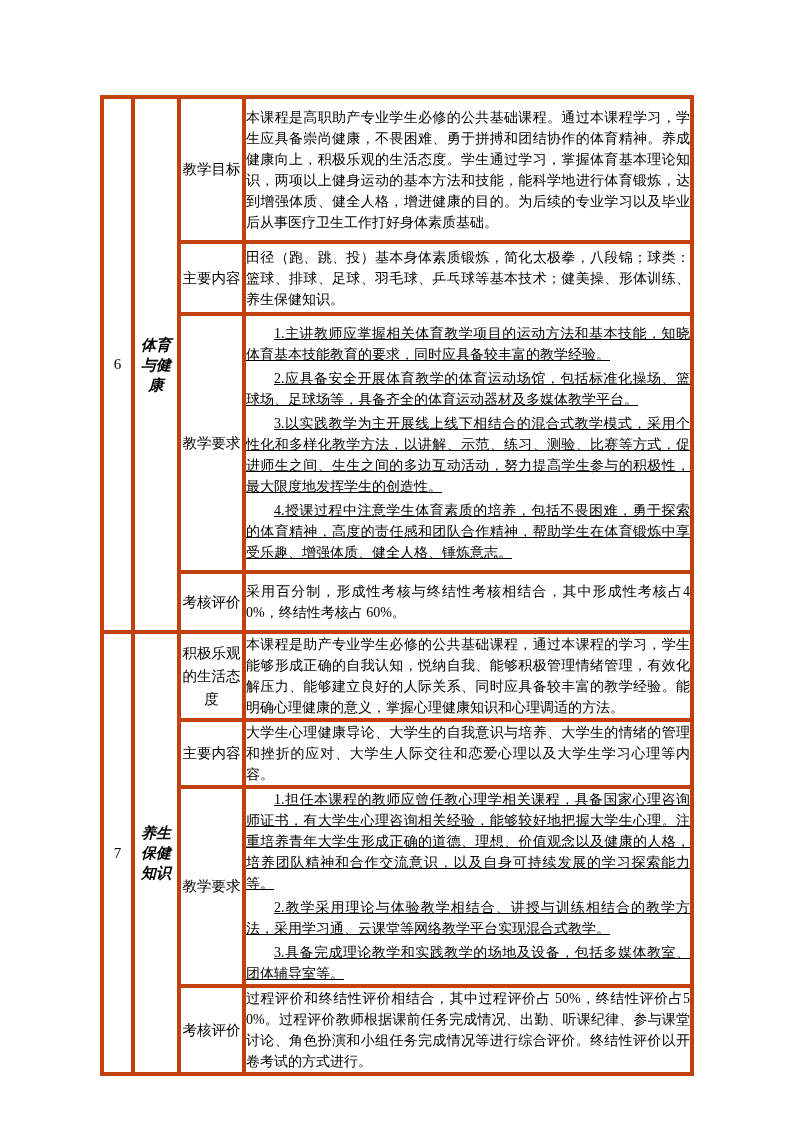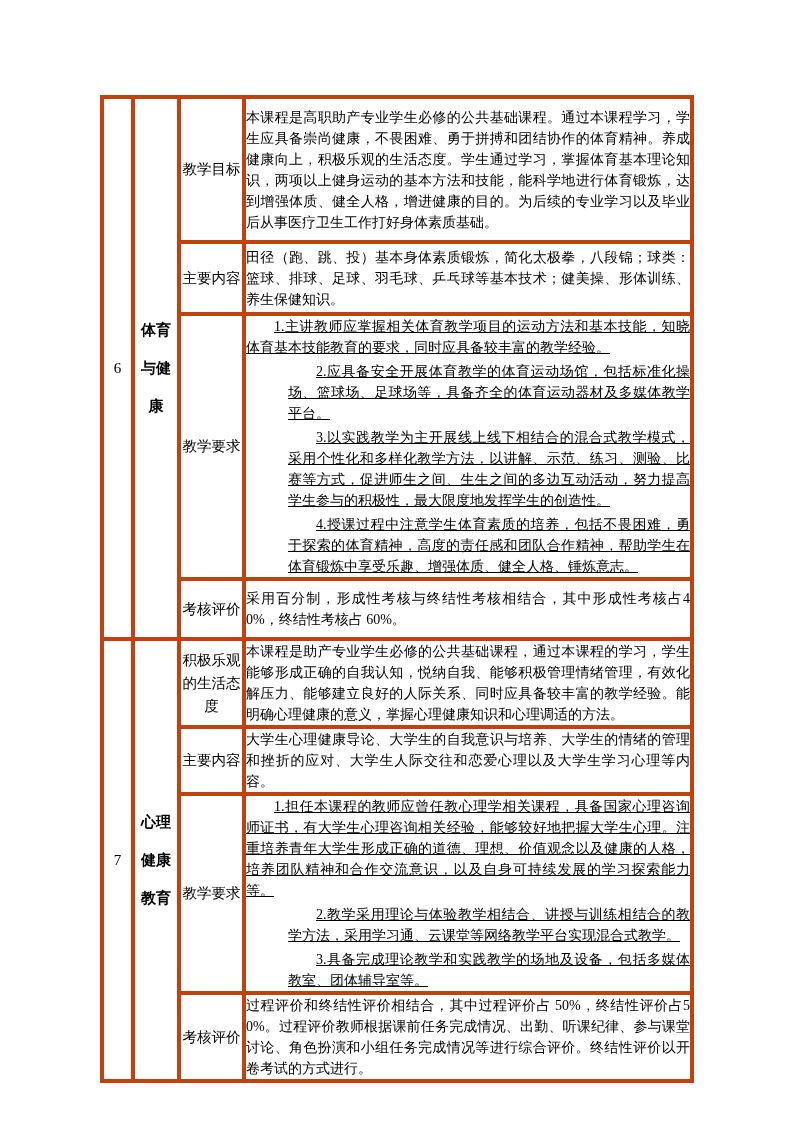--- a/index.html
+++ b/index.html
@@ -35,23 +35,24 @@
   col.c-body   { width: 448px; }
   td.idx {
     text-align: center;
     font-size: 15px;
     font-weight: normal;
   }
   td.course {
     text-align: center;
     font-weight: bold;
     font-size: 15px;
-    line-height: 38px;
+    line-height: 20px;
     padding: 2px 6px;
     word-break: break-all;
+    font-style: italic;
   }
   td.label {
     text-align: center;
     font-weight: normal;
     font-size: 14.5px;
     line-height: 23px;
     padding: 4px 6px;
     word-break: break-all;
   }
   td.content {
@@ -59,21 +60,20 @@
     line-height: 21px;
     padding: 7px 9px;
     text-align: justify;
     word-break: break-all;
   }
   td.content p {
     margin: 0;
   }
   td.content p + p {
     margin-top: 3px;
-    margin-left: 42px;
   }
   td.content p.num {
     text-indent: 2em;
     text-decoration: underline;
   }
   .page-number {
     text-align: center;
     font-size: 14px;
     margin-top: 9px;
     letter-spacing: 1px;
@@ -118,21 +118,21 @@
         </tr>
         <tr style="height:60px">
           <td class="label">考核评价</td>
           <td class="content">
             <p>采用百分制，形成性考核与终结性考核相结合，其中形成性考核占40%，终结性考核占 60%。</p>
           </td>
         </tr>
 
         <tr style="height:88px">
           <td class="idx" rowspan="4">7</td>
-          <td class="course" rowspan="4">心理健康教育</td>
+          <td class="course" rowspan="4">养生保健知识</td>
           <td class="label">积极乐观的生活态度</td>
           <td class="content">
             <p>本课程是助产专业学生必修的公共基础课程，通过本课程的学习，学生能够形成正确的自我认知，悦纳自我、能够积极管理情绪管理，有效化解压力、能够建立良好的人际关系、同时应具备较丰富的教学经验。能明确心理健康的意义，掌握心理健康知识和心理调适的方法。</p>
           </td>
         </tr>
         <tr style="height:58px">
           <td class="label">主要内容</td>
           <td class="content">
             <p>大学生心理健康导论、大学生的自我意识与培养、大学生的情绪的管理和挫折的应对、大学生人际交往和恋爱心理以及大学生学习心理等内容。</p>
           </td>

